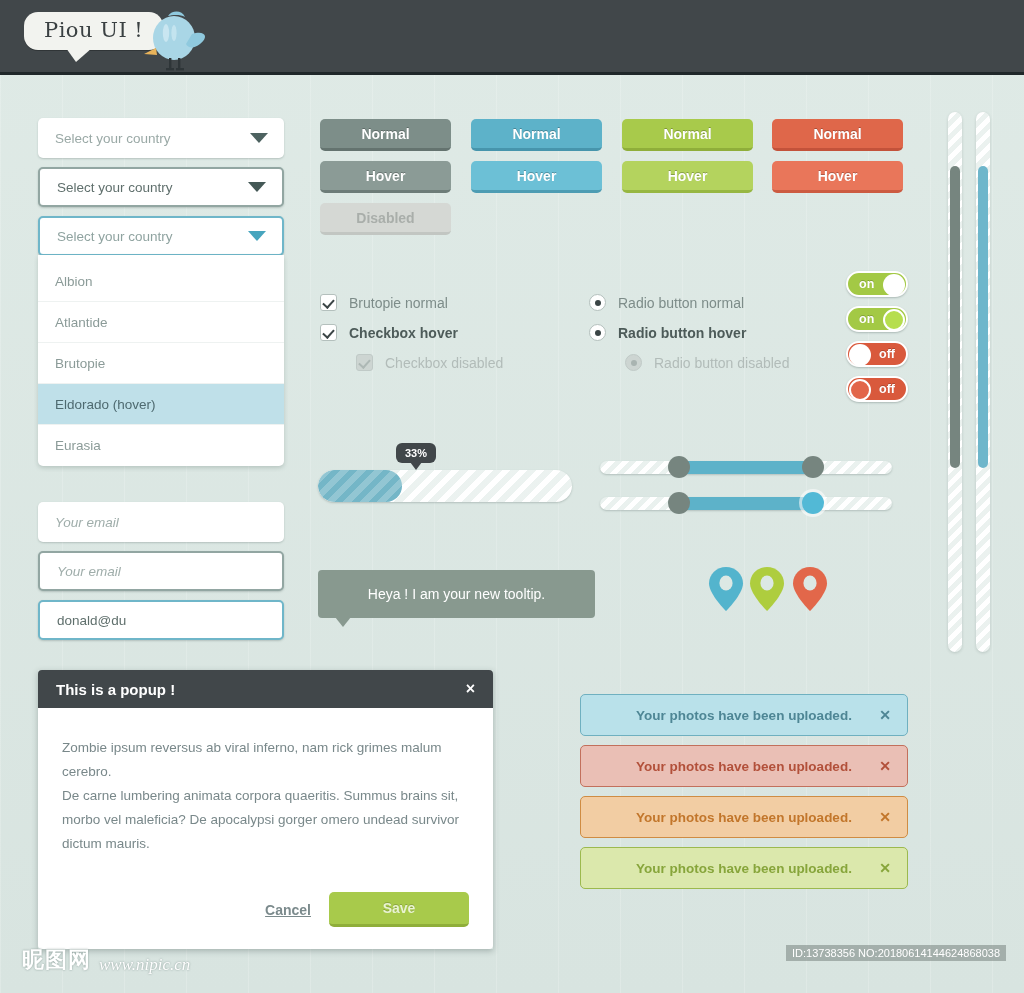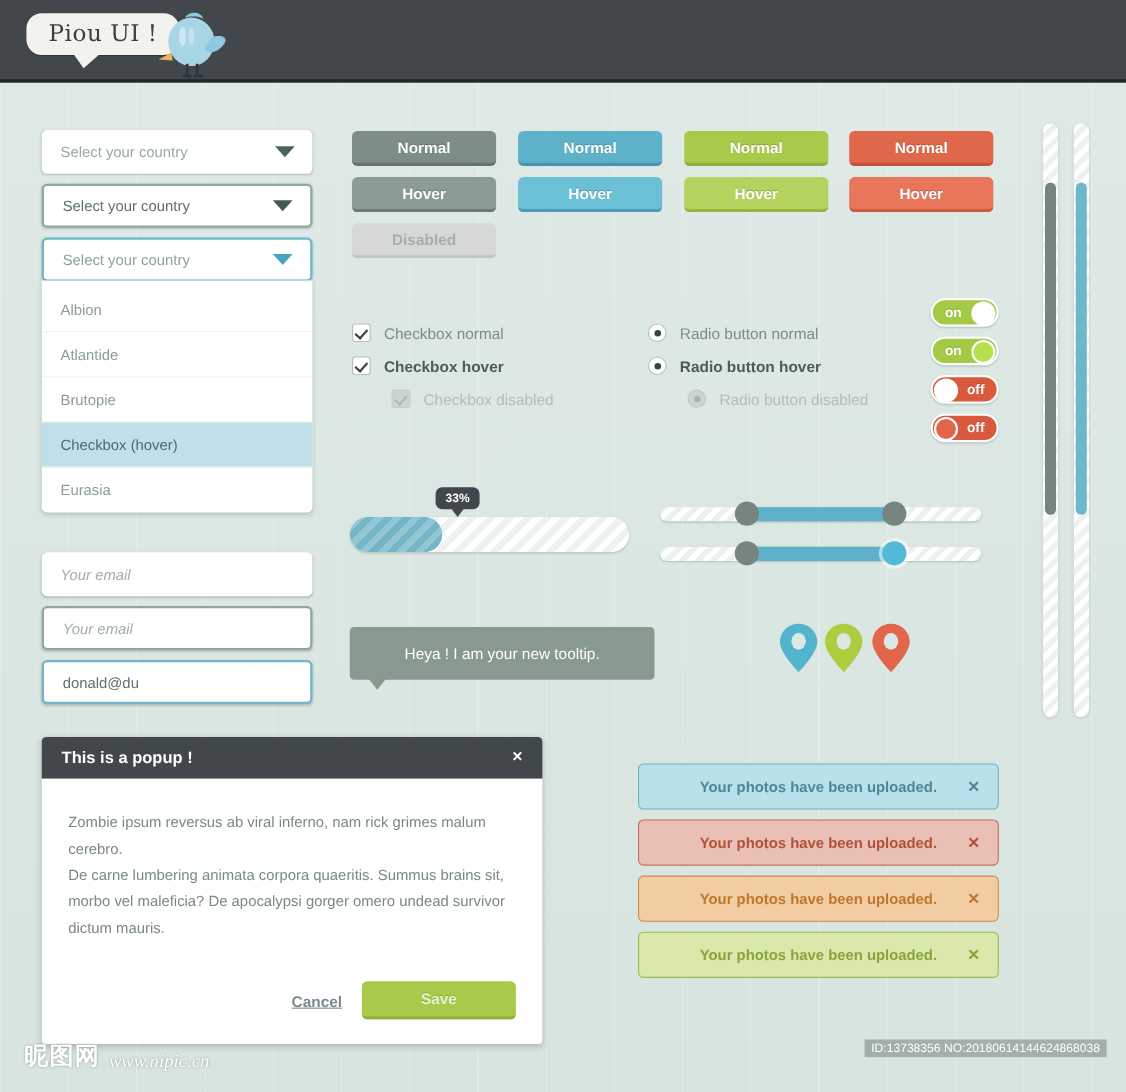--- a/index.html
+++ b/index.html
@@ -197,21 +197,21 @@
     <div class="dl-item">
         <span>Albion</span>
       </div>
     <div class="dl-item">
         <span>Atlantide</span>
       </div>
     <div class="dl-item">
         <span>Brutopie</span>
       </div>
     <div class="dl-item hov">
-        <span>Checkbox (hover)</span>
+        <span>Eldorado (hover)</span>
       </div>
     <div class="dl-item">
         <span>Eurasia</span>
       </div>
   </div>
 
   <div class="txt t1" style="top:502px">
     <span class="val">Your email</span>
   </div>
   <div class="txt t2" style="top:551px">
@@ -246,21 +246,21 @@
   <div class="btn b-redh" style="left:772px;top:161px">
       <span>Hover</span>
     </div>
 
   <div class="btn b-dis" style="left:320px;top:203px">
       <span>Disabled</span>
     </div>
 
   <div class="opt o-norm" style="left:320px;top:294px">
     <span class="cbx on"></span>
-    <span>Checkbox normal</span>
+    <span>Brutopie normal</span>
   </div>
   <div class="opt o-hov" style="left:320px;top:324px">
     <span class="cbx on"></span>
     <span>Checkbox hover</span>
   </div>
   <div class="opt o-dis" style="left:320px;top:354px">
     <span class="cbx on dis"></span>
     <span>Checkbox disabled</span>
   </div>
 

